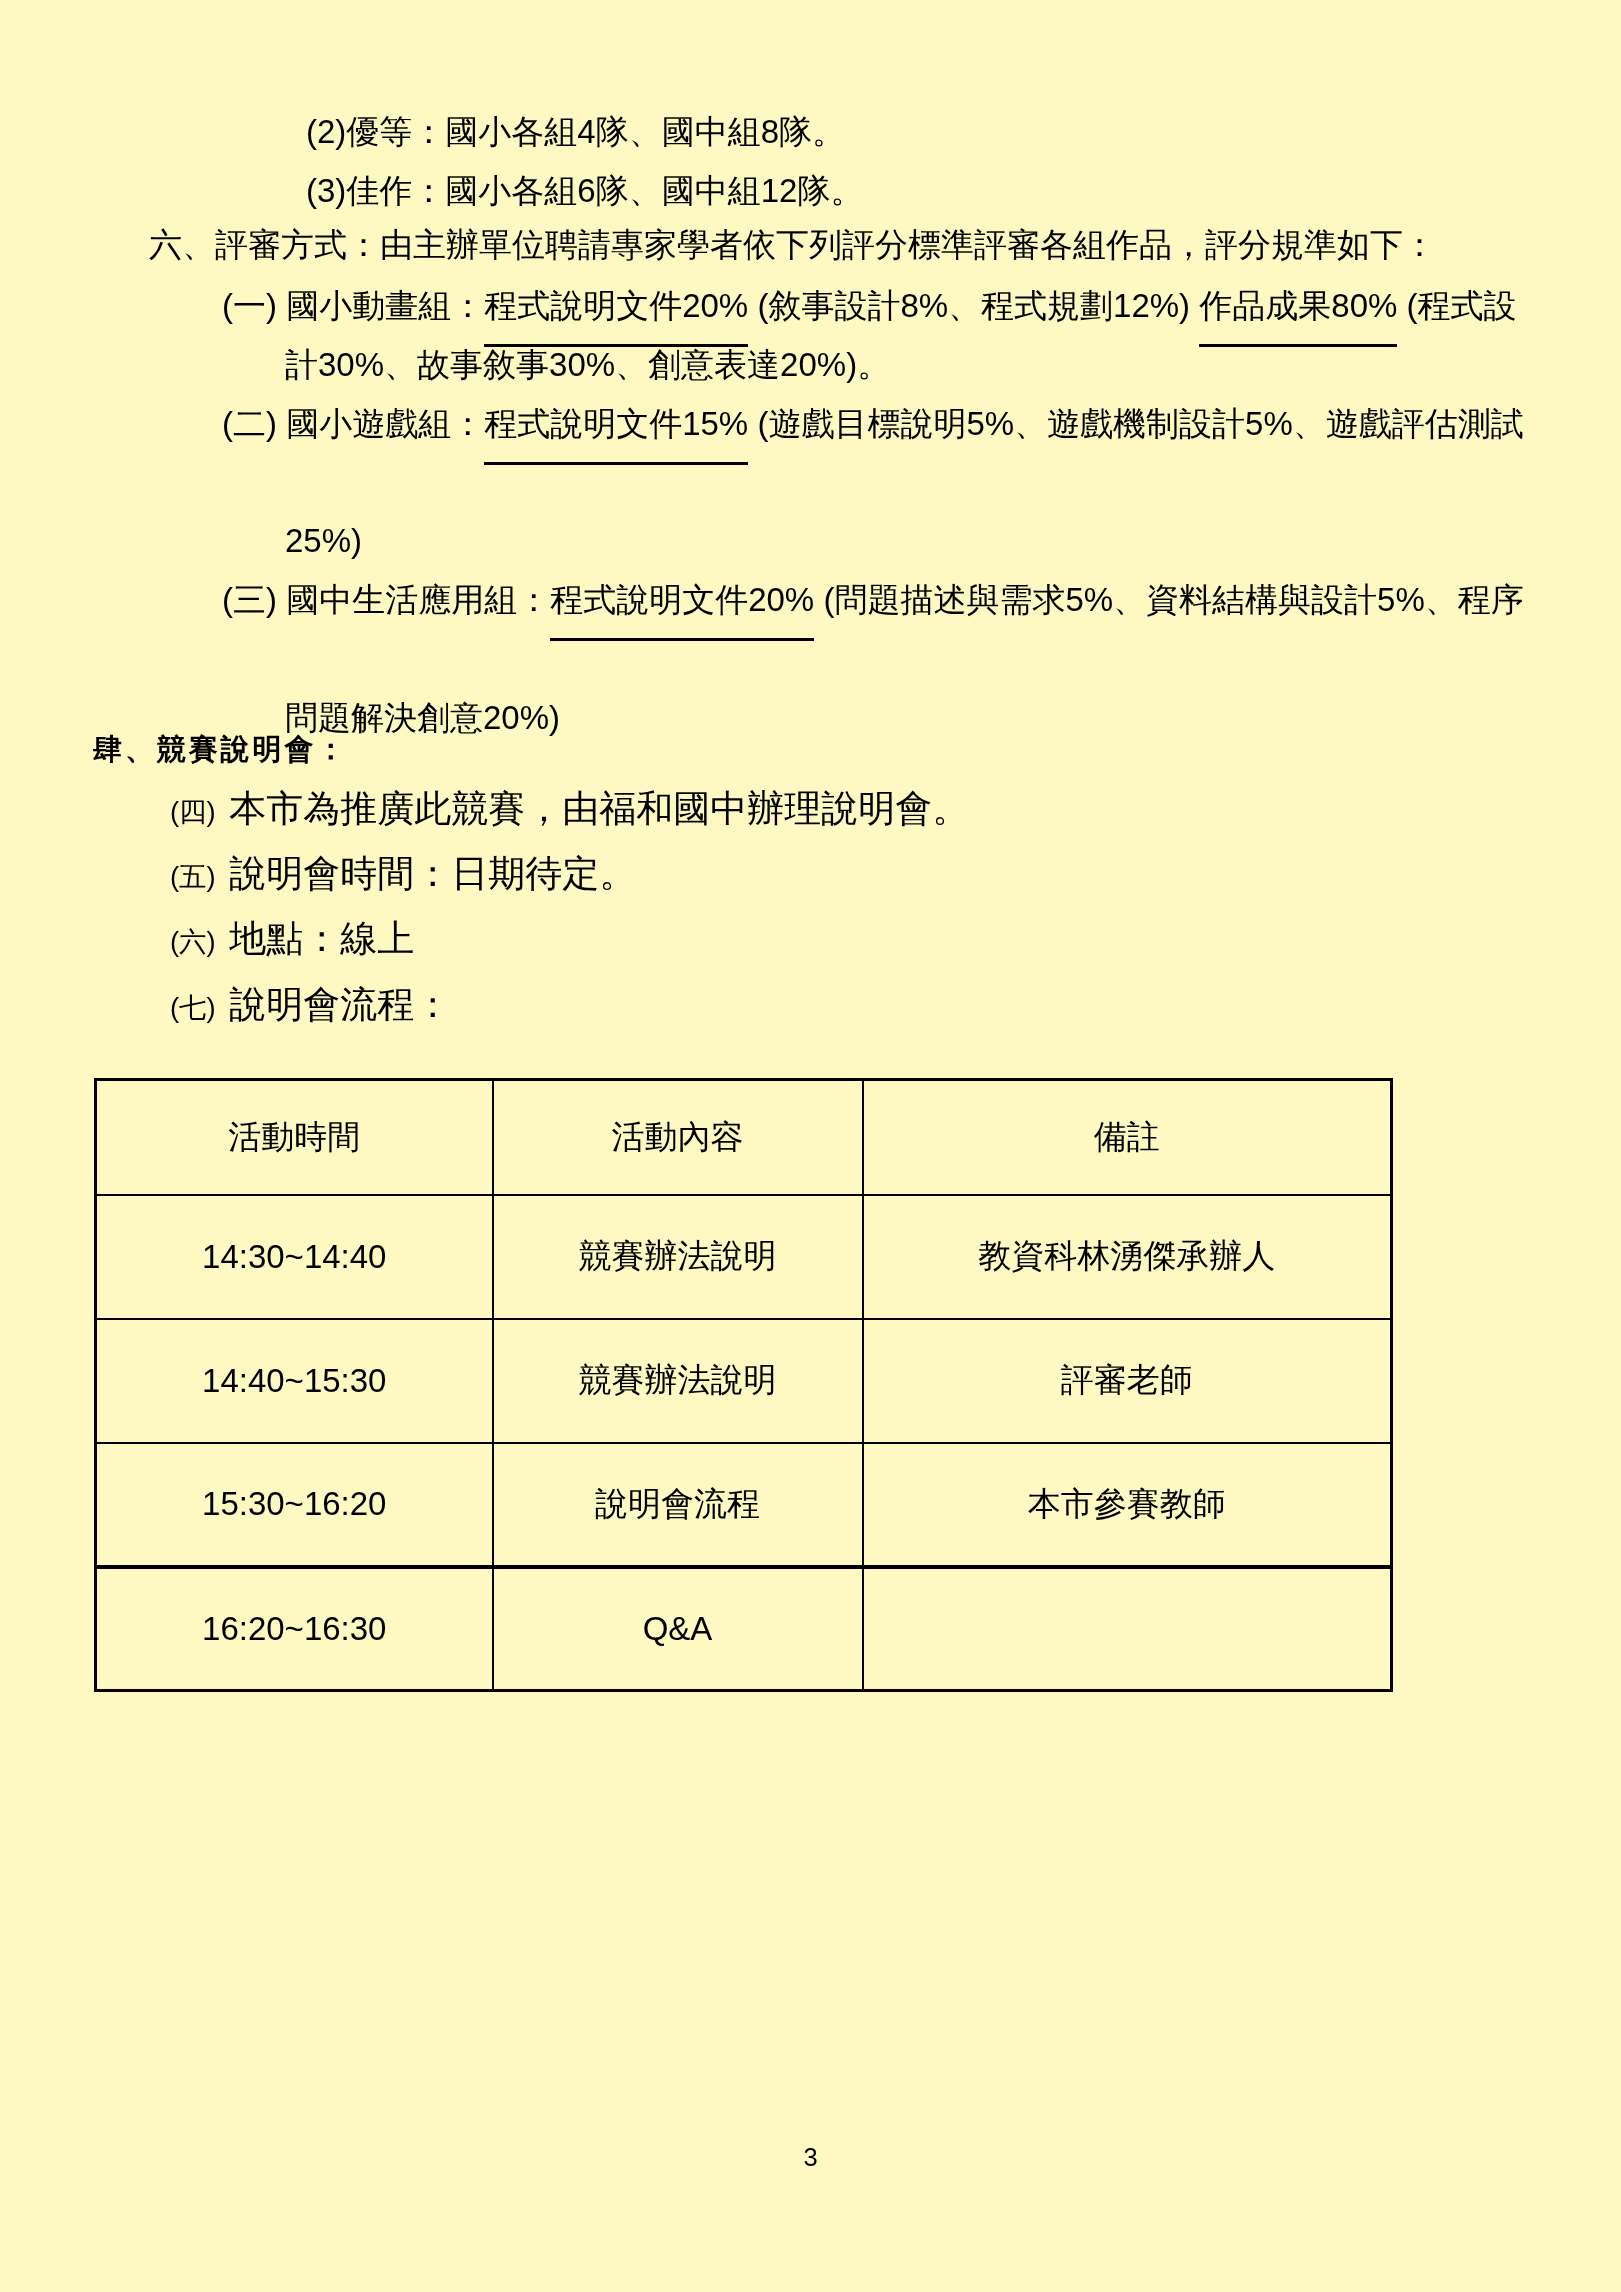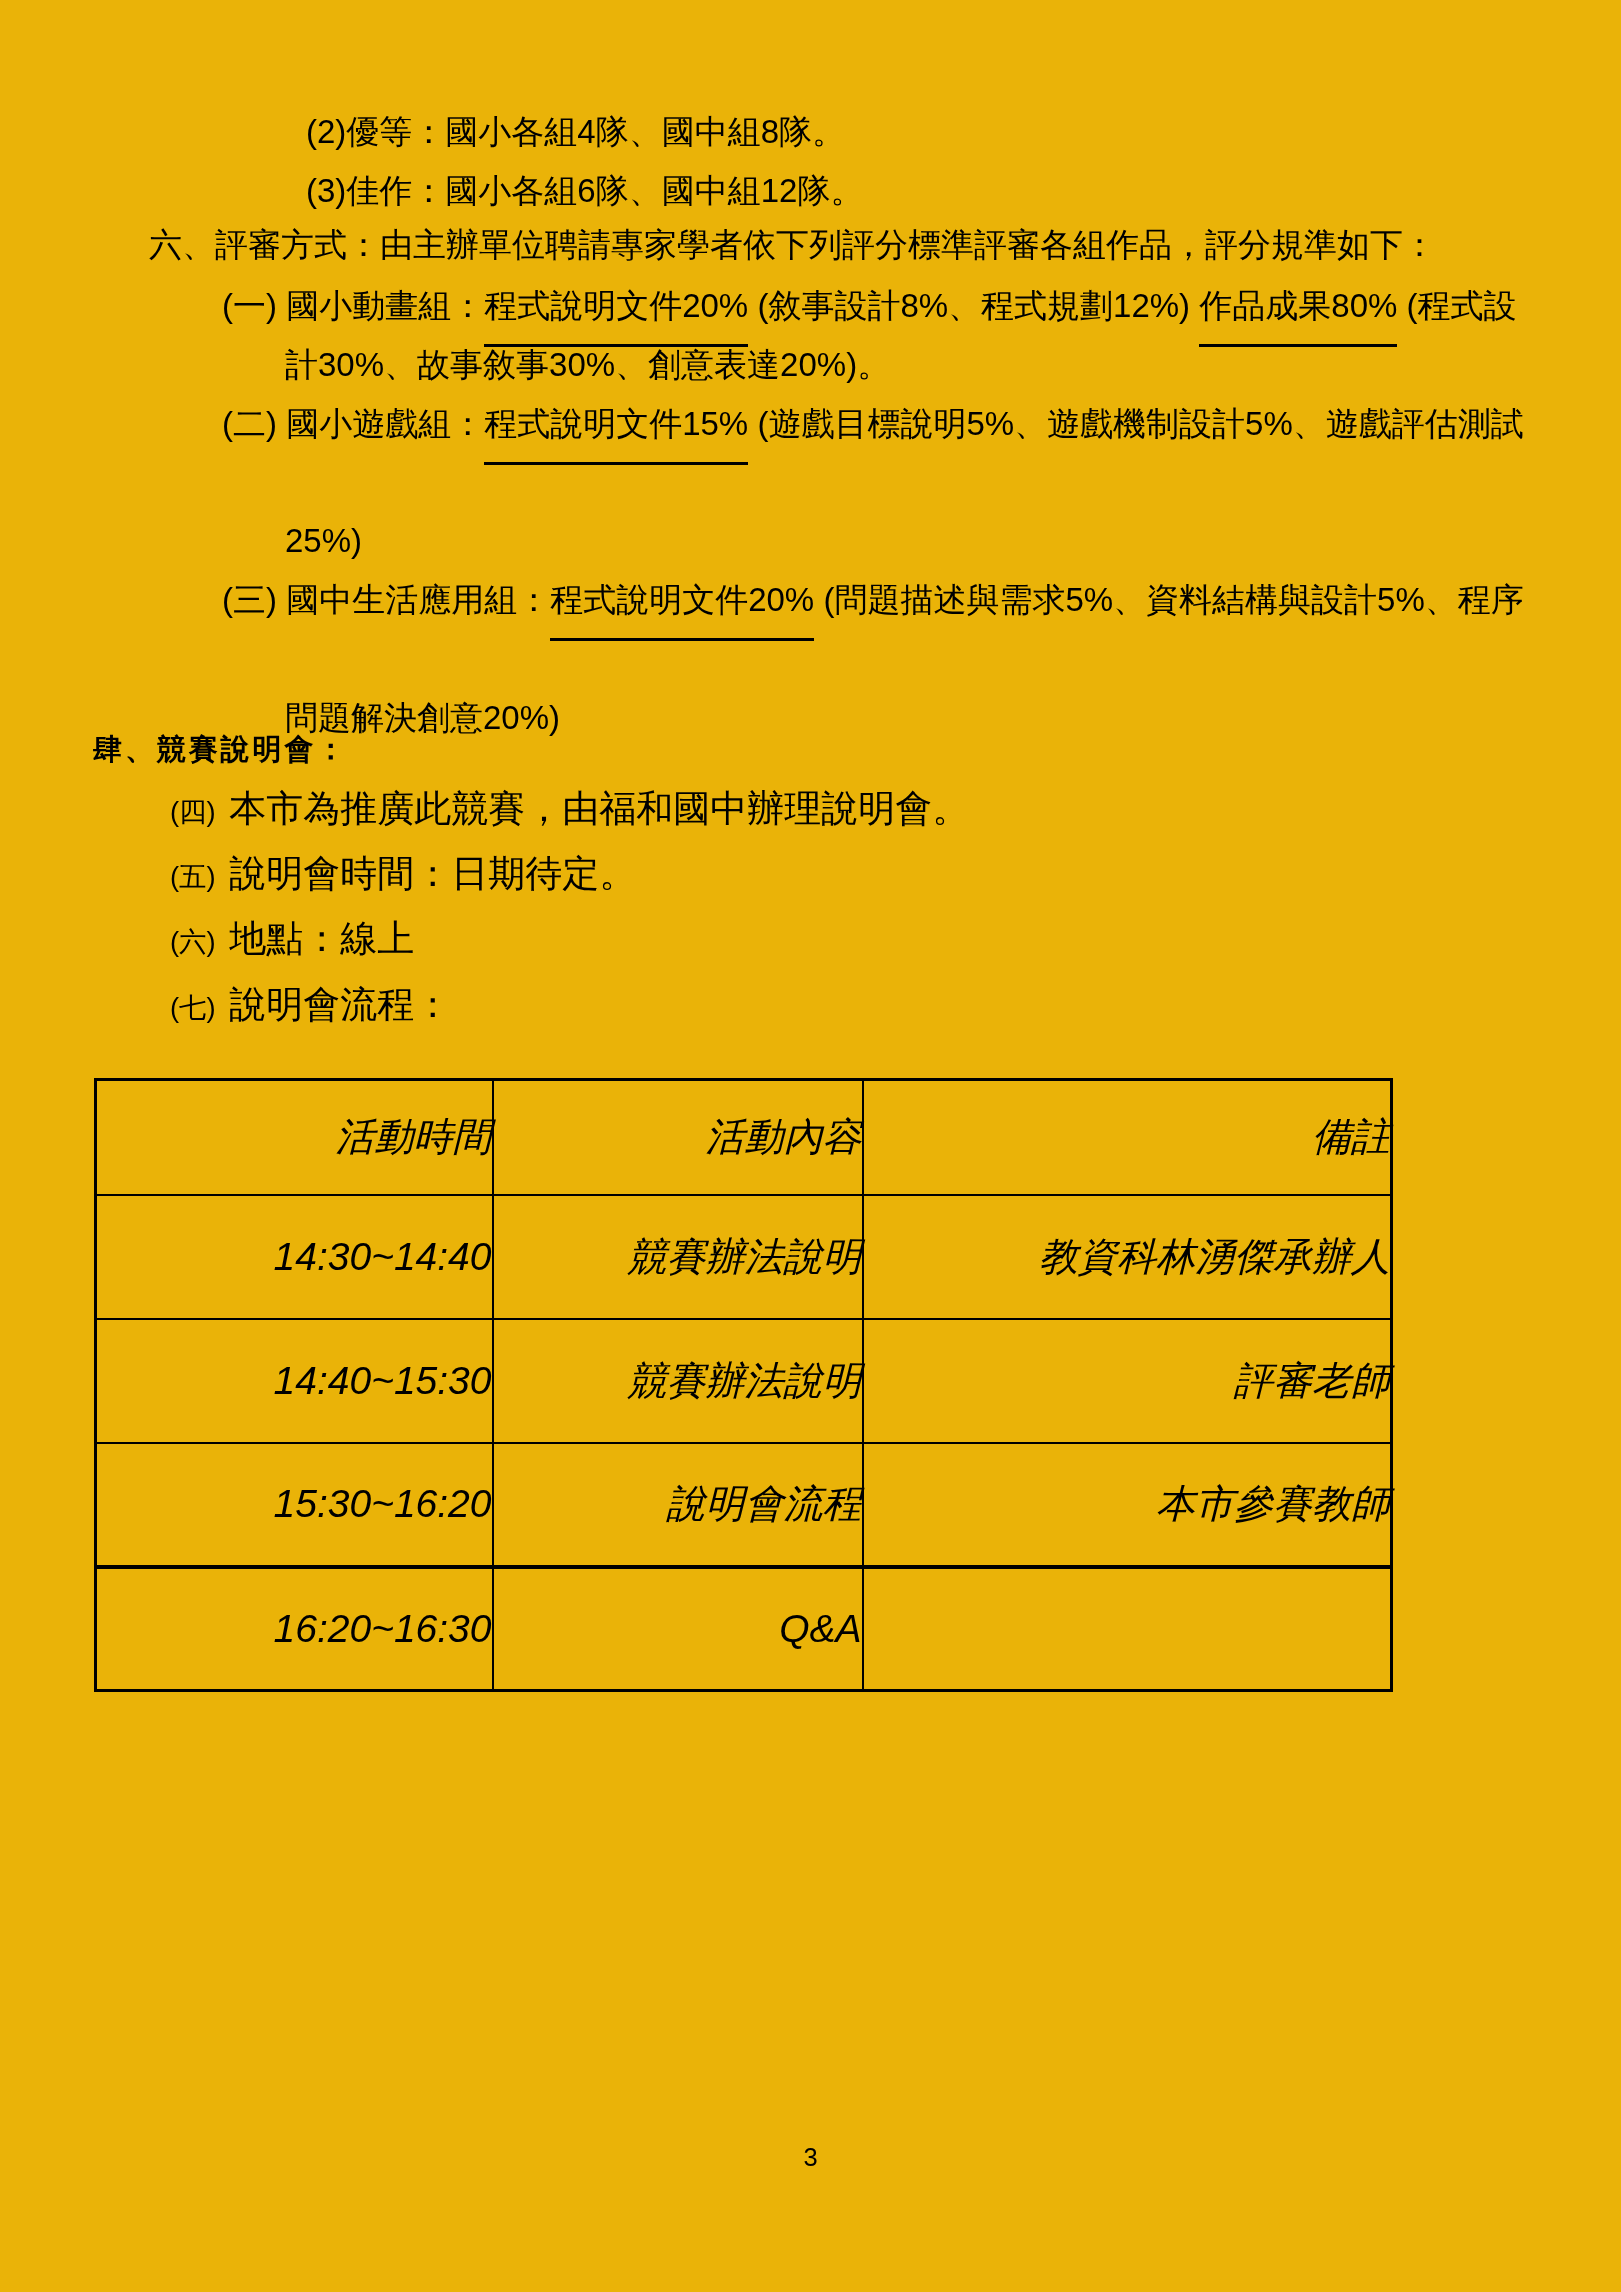--- a/index.html
+++ b/index.html
@@ -1,19 +1,19 @@
 <!DOCTYPE html>
 <html><head>
 <meta charset="utf-8">
 <style>
   html,body{margin:0;padding:0;background:#888;}
   .page{
     position:relative;
     width:1621px;height:2293px;
-    background:#eab308;
+    background:#fef9c3;
     color:#000;
     font-family:"Liberation Sans","DejaVu Sans",sans-serif;
     overflow:hidden;
   }
   .ln{
     position:absolute;
     font-size:33px;
     line-height:1.15;
     white-space:nowrap;
     color:#000;
@@ -39,26 +39,25 @@
   .mtext{font-size:37px;margin-left:13.7px;}
   table.sched{
     position:absolute;
     left:94px;top:1078px;
     width:1297px;
     border-collapse:collapse;
     table-layout:fixed;
   }
   table.sched td,table.sched th{
     border:2.9px solid #000;
-    text-align:right;
+    text-align:center;
     vertical-align:middle;
-    font-size:39px;
+    font-size:33px;
     font-weight:400;
     padding:0;
-    font-style:italic;
   }
   table.sched{border:3.9px solid #000;}
   table.sched tr.hdr{height:115px;}
   table.sched tr.row{height:124px;}
   table.sched tr.thick td{border-top:4.9px solid #000;}
   .pagenum{
     position:absolute;
     left:0;right:0;top:2143px;
     text-align:center;
     font-size:25.5px;

